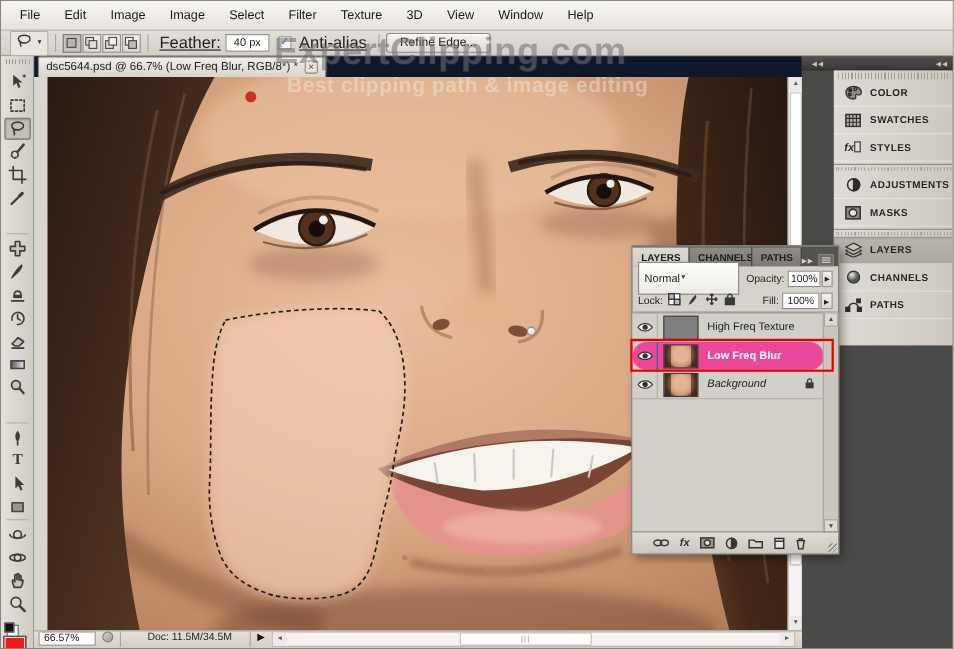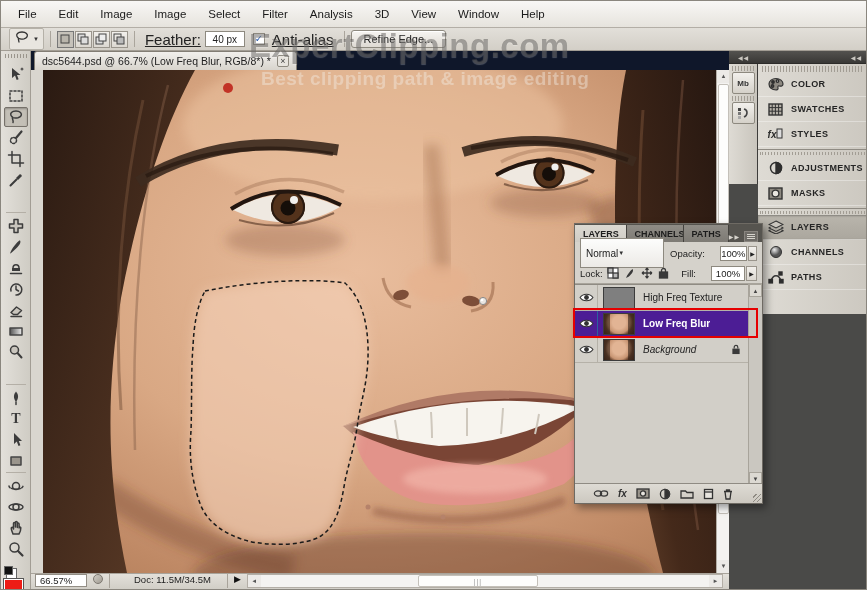--- a/index.html
+++ b/index.html
@@ -93,28 +93,28 @@
   .lp-tab.active { background:linear-gradient(#dcd9d2,#cfccc5); }
   .lp-tab.t-channels { max-width:57px; }
   .lp-tabs-right { margin-left:auto; display:flex; align-items:center; gap:4px; padding-right:4px; }
   .lp-ff { font-size:6px; color:#d6d3cc; letter-spacing:1px; }
   .lp-menu { width:14px; height:11px; border:1px solid #8a8680; background:#6e6b66; display:flex; flex-direction:column; justify-content:center; gap:1px; padding:0 2px;}
   .lp-menu i { display:block; height:1px; background:#d6d3cc; }
   .lp-row { display:flex; align-items:center; height:22px; padding:0 5px; }
   .blend-select { width:104px; height:16px; background:linear-gradient(#fdfdfc,#eceae6); border:1px solid #8d897f; display:flex; align-items:center; padding:14px 5px; font-size:10px; color:#222; }
   .blend-select .dd-arrow { font-size:6px; }
   .lp-label { font-size:9.5px; color:#222; margin-left:6px; }
-  .pct-field { width:34px; height:15px; background:#fff; border:1px solid #8d897f; font-size:9.5px; color:#222; display:flex; align-items:center; justify-content:center; margin-left:15px;}
+  .pct-field { width:34px; height:15px; background:#fff; border:1px solid #8d897f; font-size:9.5px; color:#222; display:flex; align-items:center; justify-content:center; margin-left:3px;}
   .spin { width:11px; height:15px; border:1px solid #9a958c; background:linear-gradient(#f2f0ec,#dcd8d1); font-size:6px; color:#222; display:flex; align-items:center; justify-content:center; margin-left:1px;}
   .lock-row { height:20px; border-bottom:1px solid #a8a49b; }
   .lock-icons { display:flex; gap:5px; margin-left:4px; align-items:center;}
   .lock-icons svg { stroke:#3a3a3a; fill:none; stroke-width:1.3; }
   .layer-list { position:absolute; left:0; top:60px; width:174px; height:201px; background:#d2cfc8; border-top:1px solid #8f8b83; overflow:hidden;}
   .layer-row { position:relative; display:flex; align-items:center; height:26px; border-bottom:1px solid #b5b1a8; background:#d2cfc8;}
-  .layer-row.selected { background:#4c1d95; }
+  .layer-row.selected { background:#ec4899;border-radius:13px; }
   .eye-cell { width:23px; height:26px; border-right:1px solid #b5b1a8; display:flex; align-items:center; justify-content:center; }
   .layer-row.selected .eye-cell { border-right-color:#2d5f9e; }
   .thumb { width:32px; height:22px; border:1px solid #3c3c3c; margin-left:5px; }
   .thumb.gray { background:#7f7f7f; }
   .thumb.face { background:
       linear-gradient(90deg,#31201698 0 19%,transparent 19% 81%,#31201698 81%),
       radial-gradient(circle at 50% 42%, #e2b494 0 34%, #c79472 58%, #6b4630 72%, #3a2418 100%); }
   .layer-name { font-size:10px; color:#222; margin-left:8px; white-space:nowrap; }
   .layer-row.selected .layer-name { color:#fff; font-weight:bold; }
   .layer-name.italic { font-style:italic; }
@@ -136,21 +136,21 @@
 
   <div class="wm-title">ExpertClipping.com</div>
 
   <div class="menubar">
     <span class="menu-item">File</span>
     <span class="menu-item">Edit</span>
     <span class="menu-item">Image</span>
     <span class="menu-item">Image</span>
     <span class="menu-item">Select</span>
     <span class="menu-item">Filter</span>
-    <span class="menu-item">Analysis</span>
+    <span class="menu-item">Texture</span>
     <span class="menu-item">3D</span>
     <span class="menu-item">View</span>
     <span class="menu-item">Window</span>
     <span class="menu-item">Help</span>
   </div>
 
   <div class="optionsbar">
     <div class="tool-preset">
       <span>
         <svg width="16" height="14" viewBox="0 0 16 14">
@@ -434,33 +434,20 @@
     <div class="vs-btn" style="top:0">▲</div>
     <div class="vs-thumb"></div>
     <div class="vs-btn" style="bottom:0">▼</div>
   </div>
 
   <div class="dock">
     <div class="dock-head">
       <span class="collapse" style="left:9px">◀◀</span>
       <span class="collapse" style="right:6px">◀◀</span>
     </div>
-    <div class="mini-strip">
-      <div class="strip-grip"></div>
-      <div class="mini-btn">Mb</div>
-      <div class="strip-grip"></div>
-      <div class="mini-btn">
-        <svg width="14" height="14" viewBox="0 0 14 14">
-            <rect x="2" y="2" width="3" height="3" fill="#444"></rect>
-            <rect x="2" y="6" width="3" height="3" fill="#777"></rect>
-            <rect x="2" y="10" width="3" height="3" fill="#aaa"></rect>
-            <path d="M8 3 C12 4 12 9 8 11" stroke="#444" fill="none" stroke-width="1.6"></path>
-          </svg>
-      </div>
-    </div>
     <div class="panel-col">
       <div class="pc-grip"></div>
       <div class="pbtn">
         <span class="picon">
             <svg width="16" height="14" viewBox="0 0 16 14">
               <path d="M8 1.5 C12 1.5 15 4 15 7 C15 9 13 9.5 11.5 9 C10 8.5 9.5 9.5 10 11 C10.5 12.5 9 13 8 13 C4 13 1 10.5 1 7 C1 4 4 1.5 8 1.5 Z" fill="#8d8981" stroke="#333" stroke-width="1.2"></path>
               <circle cx="5" cy="5" r="1.2" fill="#333"></circle>
               <circle cx="9.5" cy="4" r="1.2" fill="#eee"></circle>
               <circle cx="4.5" cy="9" r="1.2" fill="#555"></circle>
             </svg>

